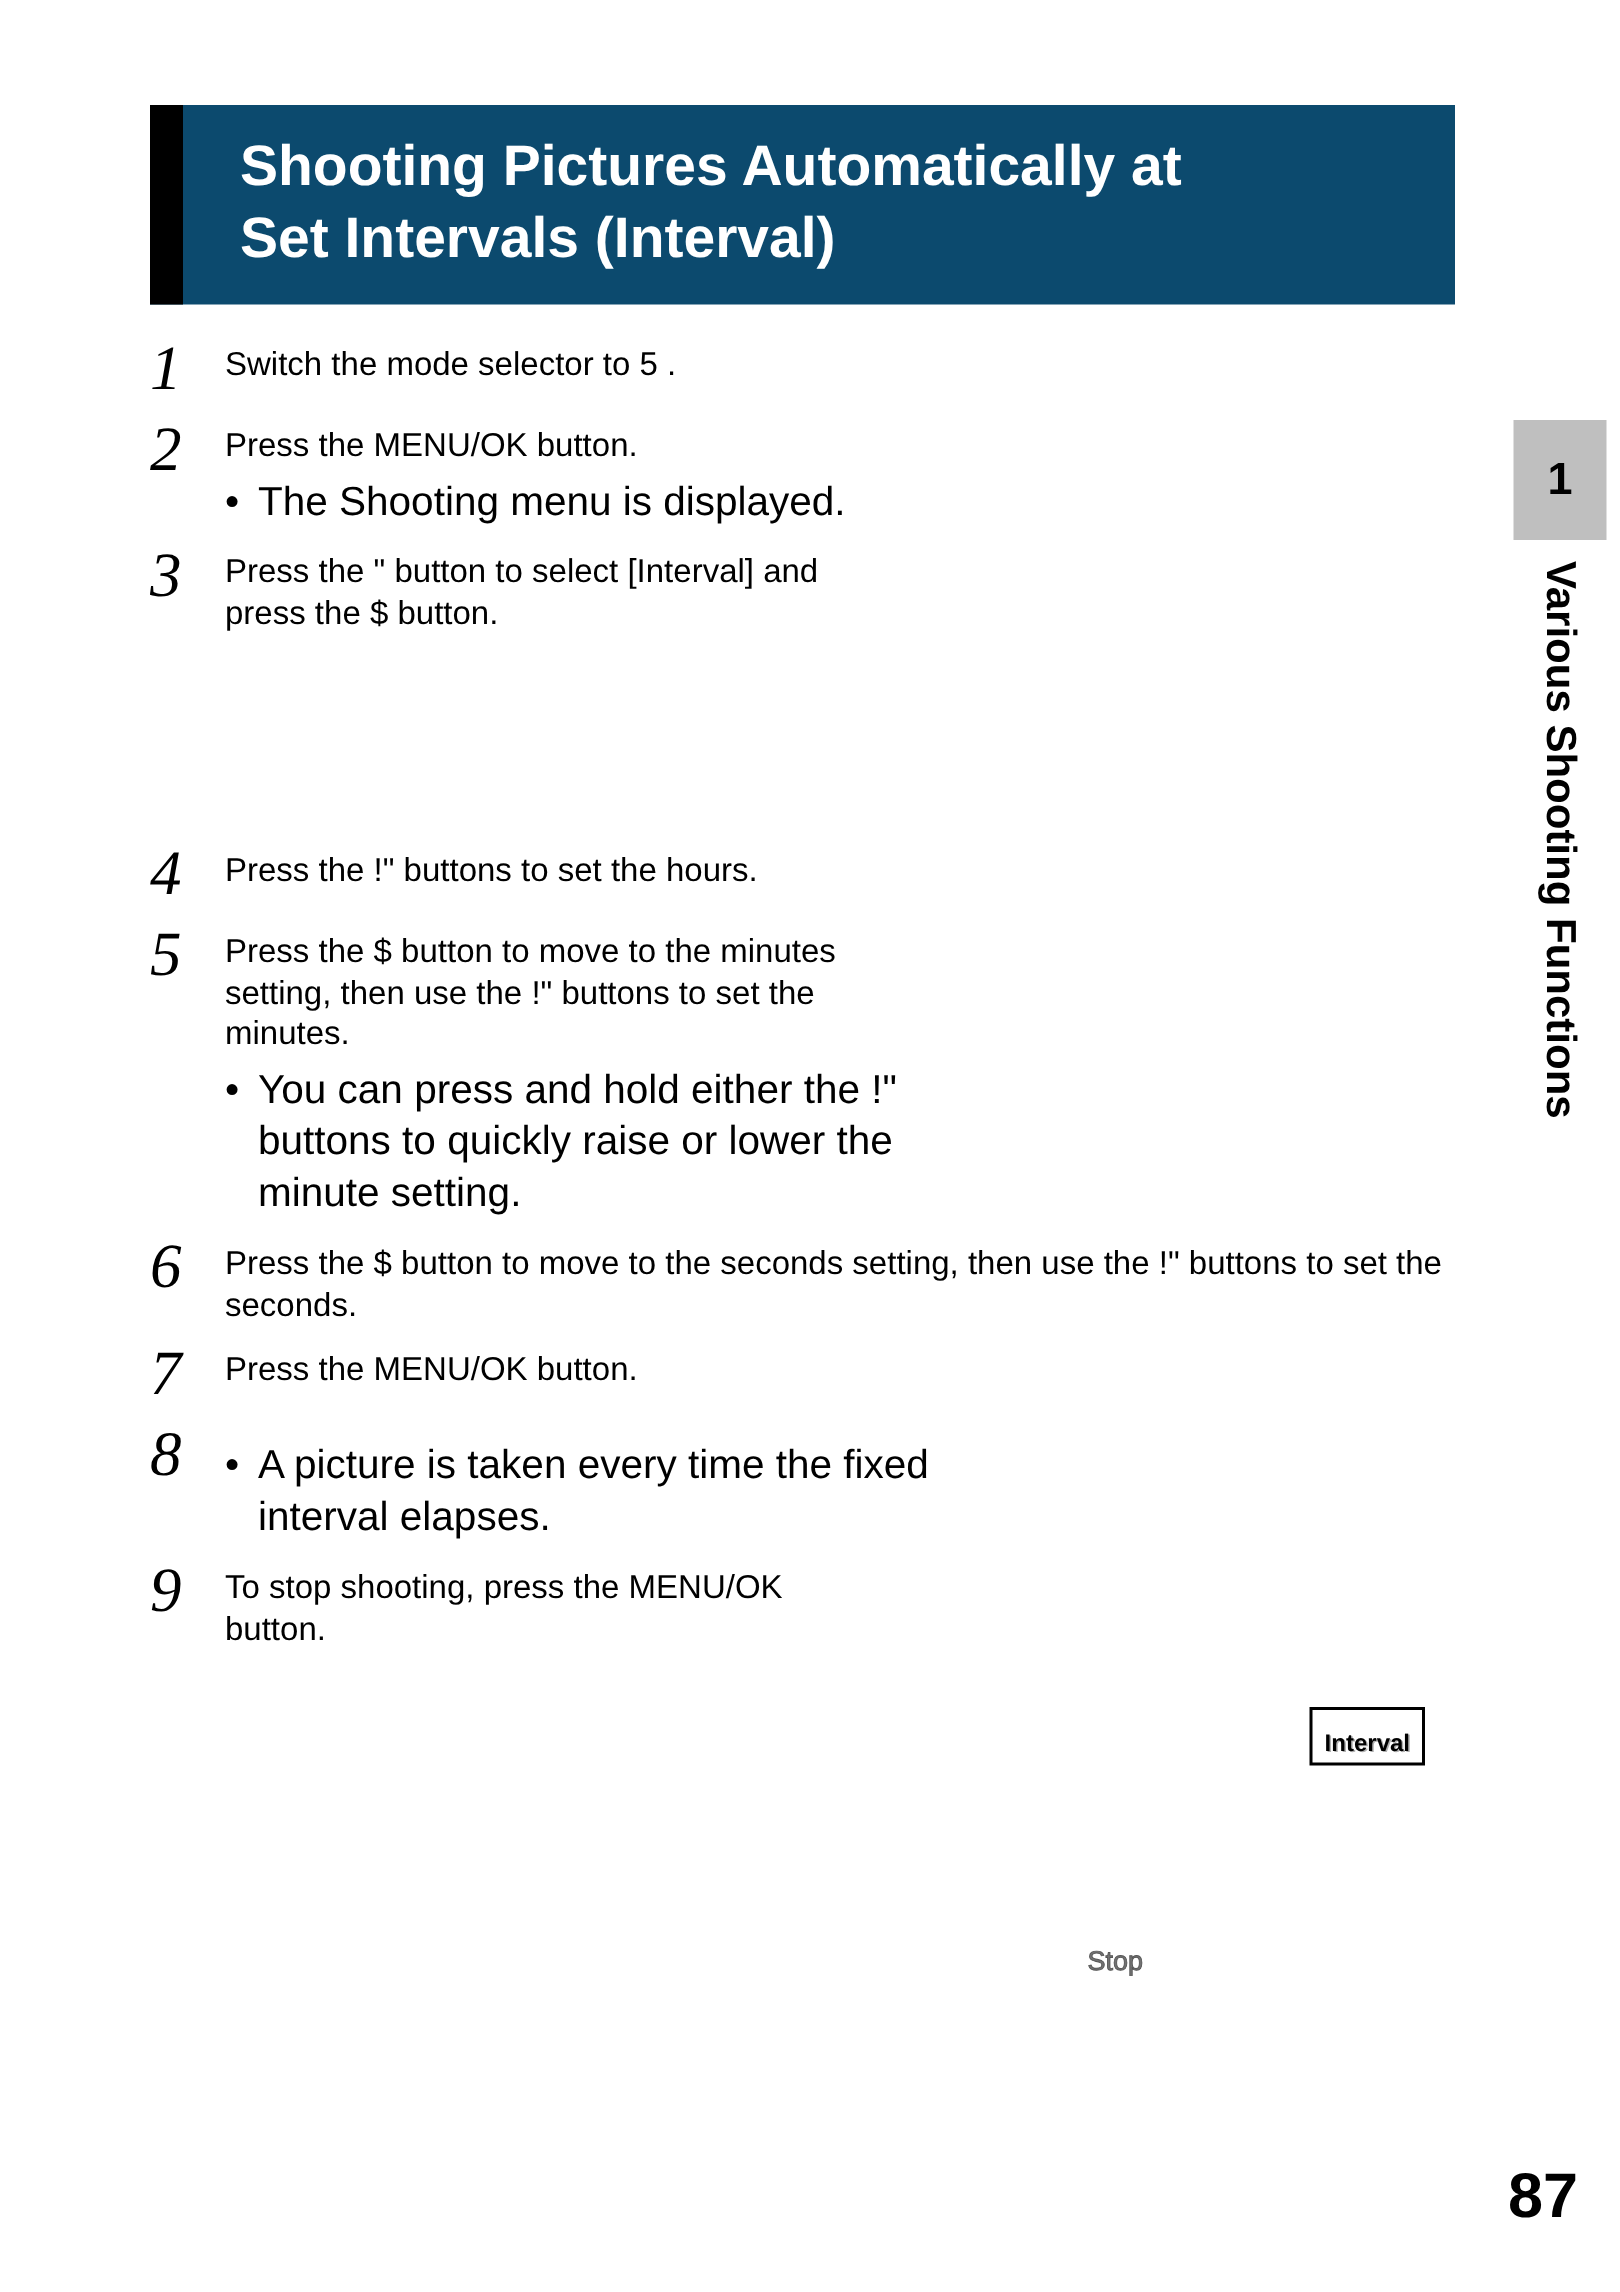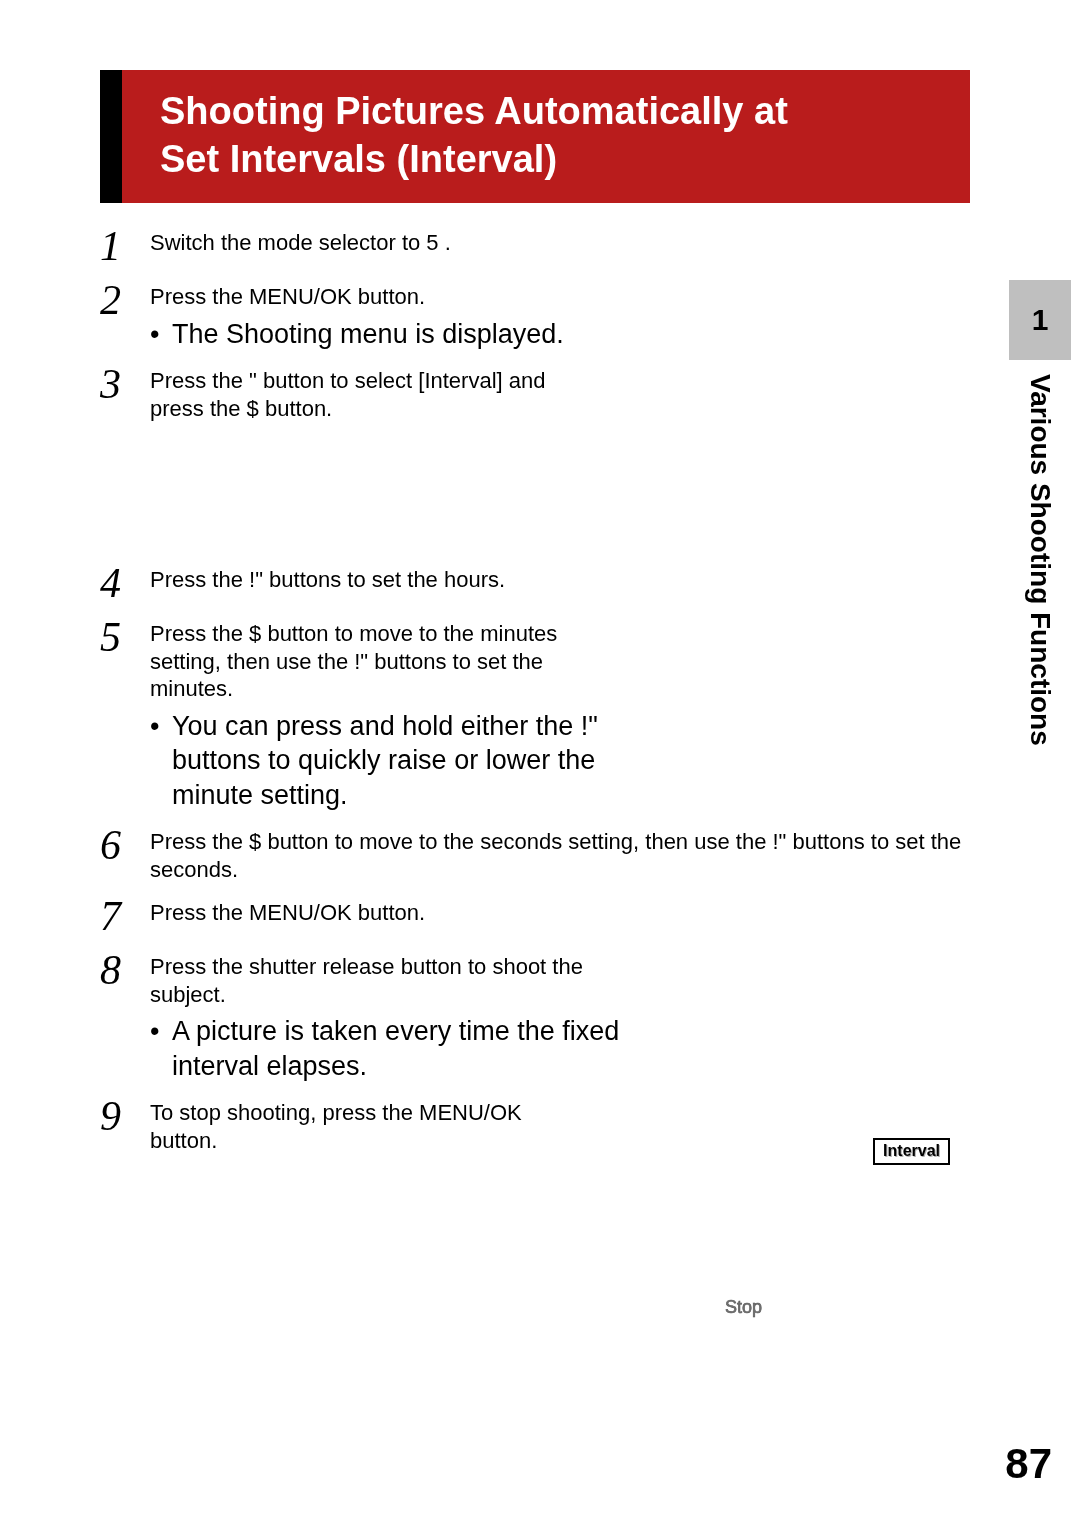--- a/index.html
+++ b/index.html
@@ -12,21 +12,21 @@
     position: relative;
     color: #000;
   }
   .page {
     position: relative;
     width: 100%;
     height: 100%;
     padding: 70px 110px 40px 100px;
   }
   .title-banner {
-    background: #b91c1c;
+    background: #0c4a6e;
     color: #fff;
     font-weight: bold;
     font-size: 38px;
     padding: 18px 18px 20px 60px;
     position: relative;
     line-height: 1.25;
     margin-bottom: 22px;
   }
   .title-banner::before {
     content: "";
@@ -122,21 +122,21 @@
     font-weight: bold;
   }
   .interval-label {
     position: absolute;
     right: 130px;
     top: 1138px;
     border: 2px solid #000;
     background: #fff;
     font-size: 16px;
     font-weight: bold;
-    padding: 2px 8px 3px 8px;
+    padding: 14px 8px 3px 8px;
     text-shadow: 1px 1px 0 #b0b0b0;
   }
   .stop-label {
     position: absolute;
     right: 318px;
     top: 1297px;
     font-size: 18px;
     font-weight: 500;
     color: #737373;
     -webkit-text-stroke: 0.6px #555;
@@ -206,21 +206,20 @@
     <div class="step">
       <div class="step-num">7</div>
       <div class="step-body">
         <div class="step-title">Press the MENU/OK button.</div>
       </div>
     </div>
 
     <div class="step">
       <div class="step-num">8</div>
       <div class="step-body">
-        <div class="step-title" style="max-width:440px">Press the shutter release button to shoot the subject.</div>
         <ul class="step-bullets">
           <li>A picture is taken every time the fixed interval elapses.</li>
         </ul>
       </div>
     </div>
 
     <div class="step">
       <div class="step-num">9</div>
       <div class="step-body">
         <div class="step-title" style="max-width:440px">To stop shooting, press the MENU/OK button.</div>

